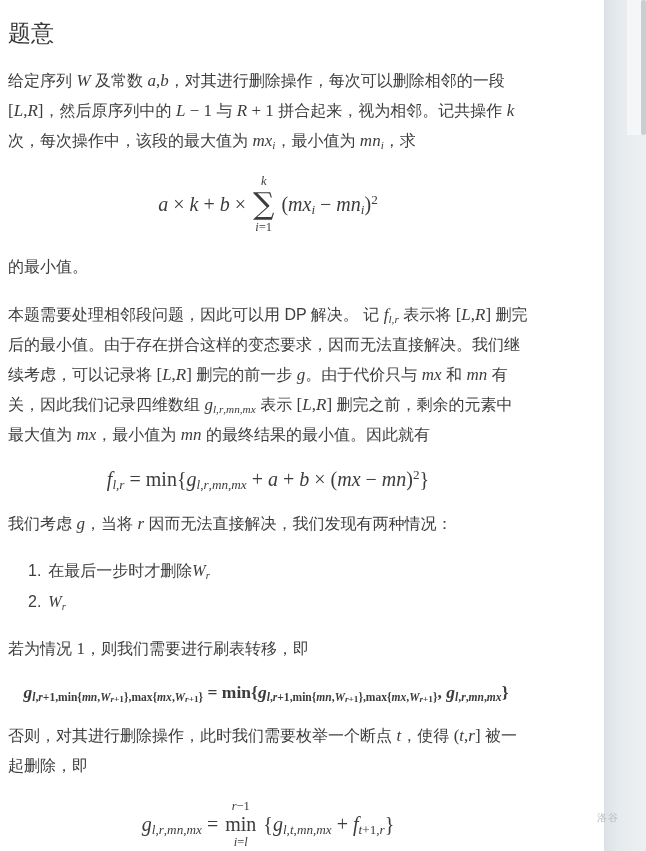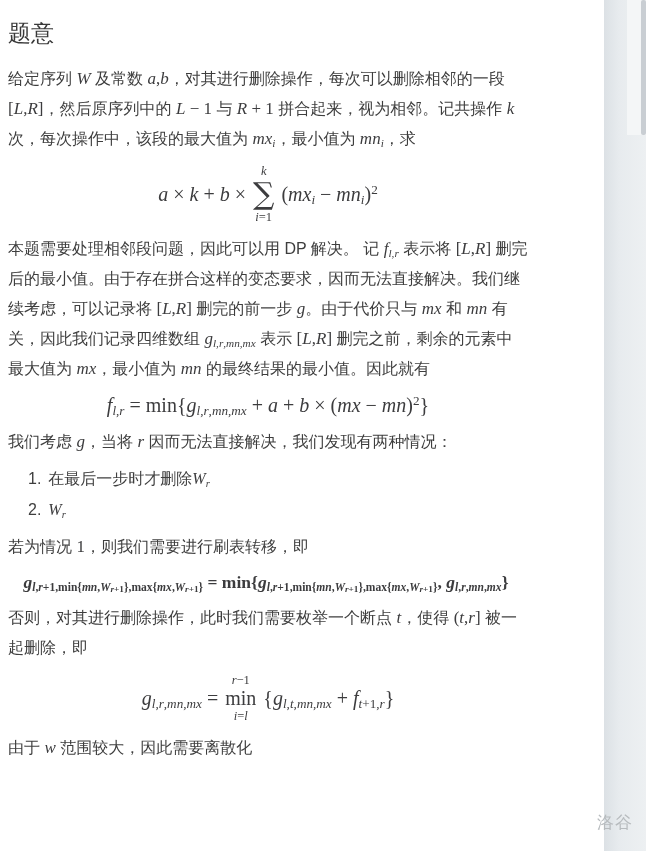--- a/index.html
+++ b/index.html
@@ -10,21 +10,21 @@
     color:#3f3f3f;
   }
   .article{
     position:absolute;left:0;top:0;width:544px;height:851px;
     box-sizing:border-box;padding:10px 16px 0 8px;overflow:visible;
   }
   h2.heading{
     font-size:23px;font-weight:400;color:#393939;
     margin:8px 0 16px 0;line-height:30px;
   }
-  .para{font-size:16px;line-height:30px;margin:8px 0;color:#3e3e3e;}
+  .para{font-size:16px;line-height:30px;margin:18px 0;color:#3e3e3e;}
   
   .math{
     font-family:"Liberation Serif","DejaVu Serif",serif;
     white-space:nowrap;color:#3c3c3e;
   }
   .para .math{font-size:17px;}
   .math .it{font-style:italic;}
   .math .rm,.math .op{font-style:normal;}
   .math sub{font-size:.66em;vertical-align:-0.25em;line-height:0;}
   .math sub sub{font-size:.8em;vertical-align:-0.12em;}
@@ -56,39 +56,40 @@
   .side-panel{
     position:absolute;left:627px;top:0;width:19px;height:135px;
     background:#f4f6f7;
   }
   .scroll-thumb{
     position:absolute;left:641px;top:0;width:5px;height:135px;
     background:#c9ced3;border-radius:2px;
   }
   .watermark{
     position:absolute;left:597px;top:811px;
-    font-size:17px;color:#b7bbbe;letter-spacing:1px;
+    font-size:10px;color:#b7bbbe;letter-spacing:1px;
   }
 </style>
 </head>
 <body>
 
 <div class="article">
   <h2 class="heading">题意</h2>
   <div>
       <p class="para"><span>给定序列 </span><span class="math"><span class="it">W</span></span><span> 及常数 </span><span class="math"><span class="it">a</span><span class="op">,</span><span class="it">b</span></span><span>，对其进行删除操作，每次可以删除相邻的一段 </span><span class="math"><span class="op">[</span><span class="it">L</span><span class="op">,</span><span class="it">R</span><span class="op">]</span></span><span>，然后原序列中的 </span><span class="math"><span class="it">L</span><span class="op"> − 1</span></span><span> 与 </span><span class="math"><span class="it">R</span><span class="op"> + 1</span></span><span> 拼合起来，视为相邻。记共操作 </span><span class="math"><span class="it">k</span></span><span> 次，每次操作中，该段的最大值为 </span><span class="math"><span class="it">mx</span><sub><span class="it">i</span></sub></span><span>，最小值为 </span><span class="math"><span class="it">mn</span><sub><span class="it">i</span></sub></span><span>，求</span></p>
       <div class="display oprow">
         <span class="math"><span class="it">a</span><span class="op"> × </span><span class="it">k</span><span class="op"> + </span><span class="it">b</span><span class="op"> ×</span></span>
         <span class="stack">
           <span class="lim"><span class="math"><span class="it">k</span></span></span>
           <span class="sigma">∑</span>
           <span class="lim"><span class="math"><span class="it">i</span><span class="op">=1</span></span></span>
         </span>
         <span class="math"><span class="op">(</span><span class="it">mx</span><sub><span class="it">i</span></sub><span class="op"> − </span><span class="it">mn</span><sub><span class="it">i</span></sub><span class="op">)</span><sup><span class="op">2</span></sup></span>
       </div>
+      <p class="para"><span>的最小值。</span></p>
       <p class="para"><span>本题需要处理相邻段问题，因此可以用 DP 解决。 记 </span><span class="math"><span class="it">f</span><sub><span class="it">l</span><span class="op">,</span><span class="it">r</span></sub></span><span> 表示将 </span><span class="math"><span class="op">[</span><span class="it">L</span><span class="op">,</span><span class="it">R</span><span class="op">]</span></span><span> 删完后的最小值。由于存在拼合这样的变态要求，因而无法直接解决。我们继续考虑，可以记录将 </span><span class="math"><span class="op">[</span><span class="it">L</span><span class="op">,</span><span class="it">R</span><span class="op">]</span></span><span> 删完的前一步 </span><span class="math"><span class="it">g</span></span><span>。由于代价只与 </span><span class="math"><span class="it">mx</span></span><span> 和 </span><span class="math"><span class="it">mn</span></span><span> 有关，因此我们记录四维数组 </span><span class="math"><span class="it">g</span><sub><span class="it">l</span><span class="op">,</span><span class="it">r</span><span class="op">,</span><span class="it">mn</span><span class="op">,</span><span class="it">mx</span></sub></span><span> 表示 </span><span class="math"><span class="op">[</span><span class="it">L</span><span class="op">,</span><span class="it">R</span><span class="op">]</span></span><span> 删完之前，剩余的元素中最大值为 </span><span class="math"><span class="it">mx</span></span><span>，最小值为 </span><span class="math"><span class="it">mn</span></span><span> 的最终结果的最小值。因此就有</span></p>
       <div class="display"><span class="math"><span class="it">f</span><sub><span class="it">l</span><span class="op">,</span><span class="it">r</span></sub><span class="op"> = </span><span class="rm">min</span><span class="op">{</span><span class="it">g</span><sub><span class="it">l</span><span class="op">,</span><span class="it">r</span><span class="op">,</span><span class="it">mn</span><span class="op">,</span><span class="it">mx</span></sub><span class="op"> + </span><span class="it">a</span><span class="op"> + </span><span class="it">b</span><span class="op"> × (</span><span class="it">mx</span><span class="op"> − </span><span class="it">mn</span><span class="op">)</span><sup><span class="op">2</span></sup><span class="op">}</span></span></div>
       <p class="para"><span>我们考虑 </span><span class="math"><span class="it">g</span></span><span>，当将 </span><span class="math"><span class="it">r</span></span><span> 因而无法直接解决，我们发现有两种情况：</span></p>
       <div class="olist">
         <div class="oitem">
           <span class="marker">1.</span>
           <span>在最后一步时才删除 </span>
           <span class="math"><span class="it">W</span><sub><span class="it">r</span></sub></span>
         </div>
         <div class="oitem">

